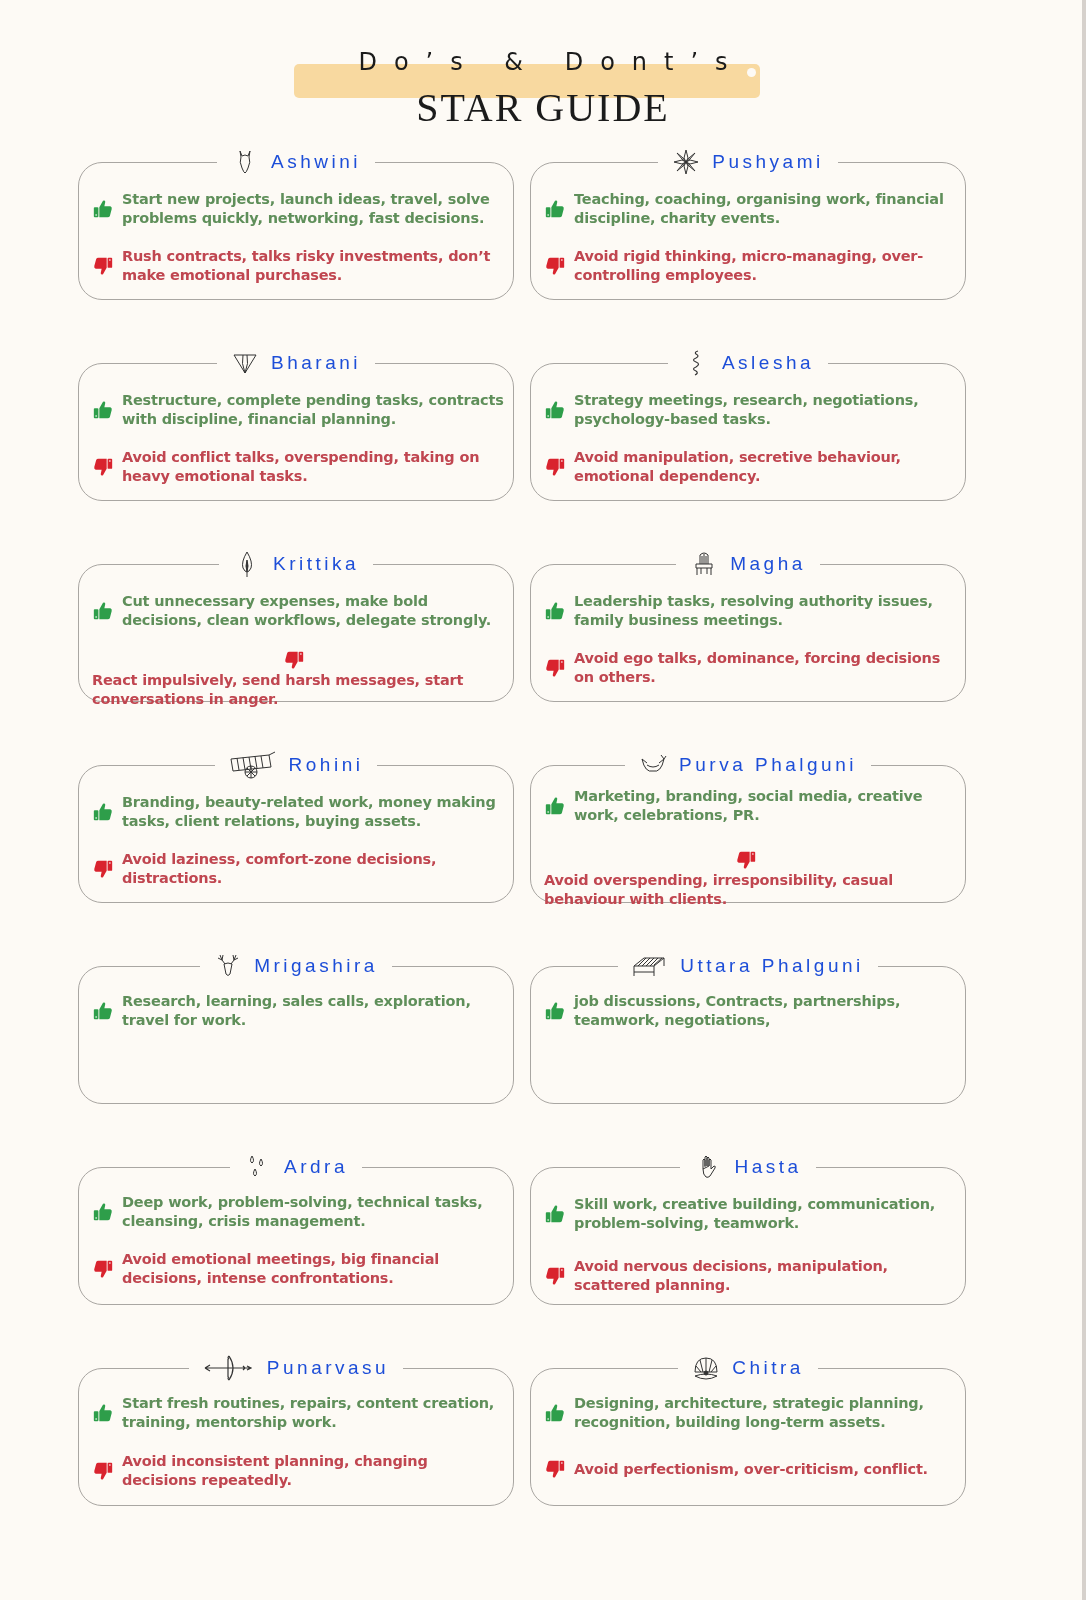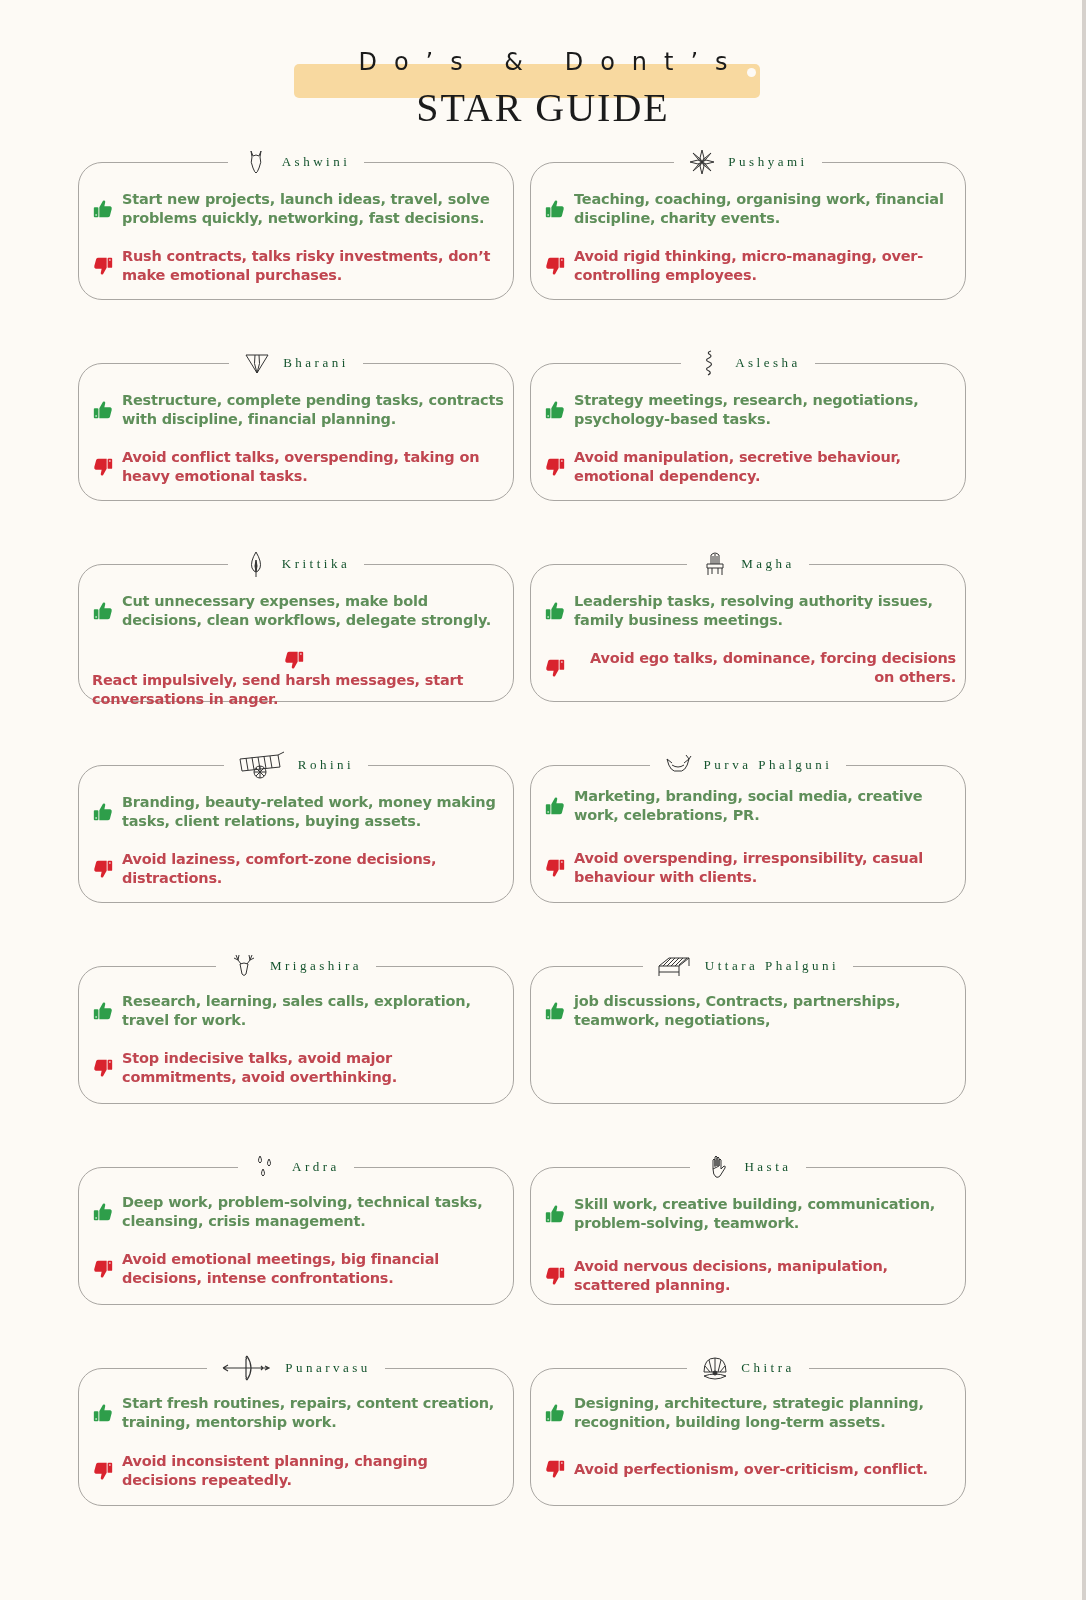--- a/index.html
+++ b/index.html
@@ -7,21 +7,21 @@
   .edge{position:absolute;right:0;top:0;width:4px;height:1600px;background:#d6d1cc;}
   .header{position:absolute;left:0;top:0;width:1086px;height:140px;}
   .hl-bar{position:absolute;left:294px;top:64px;width:466px;height:34px;background:#f8d9a0;border-radius:5px;}
   .hl-dot{position:absolute;left:747px;top:68px;width:9px;height:9px;border-radius:50%;background:#fdfaf5;}
   .subtitle{position:absolute;left:0;width:1086px;top:48px;text-align:center;font-family:"DejaVu Sans",sans-serif;font-size:24px;letter-spacing:17px;color:#1b1b1b;text-indent:17px;}
   .title{position:absolute;left:0;width:1086px;top:84px;text-align:center;font-family:"Liberation Serif",serif;font-size:40px;color:#1b1b1b;letter-spacing:2px;}
   .card{position:absolute;width:436px;height:154px;}
   .card .box{position:absolute;left:0;top:16px;width:436px;height:138px;border:1.3px solid #a9a6a2;border-radius:24px;box-sizing:border-box;}
   .card .head{position:absolute;left:0;top:0;width:436px;height:32px;display:flex;justify-content:center;align-items:center;}
   .card .head .wrap{display:flex;align-items:center;gap:12px;background:#fdfaf5;padding:0 14px;height:32px;}
-  .card .head .name{font-family:Liberation Serif, serif;font-size:13px;letter-spacing:3.5px;color:#14532d;}
+  .card .head .name{font-family:Liberation Sans, sans-serif;font-size:19px;letter-spacing:3.5px;color:#1d4ed8;}
   .icon{width:28px;height:28px;display:flex;align-items:center;justify-content:center;}
   .icon svg{width:28px;height:28px;}
   .row{position:absolute;left:14px;width:412px;display:flex;align-items:center;}
   .row .thumb{width:22px;height:22px;flex:none;margin-right:8px;}
   .row .thumb svg{width:22px;height:22px;}
   .row .txt{font-family:"DejaVu Sans",sans-serif;font-size:14.5px;font-weight:bold;line-height:19px;letter-spacing:-0.2px;}
   .do .txt{color:#5f8f5a;}
   .dont .txt{color:#c04650;}
 </style>
 </head>
@@ -194,21 +194,21 @@
         </span>
     <span class="name">Magha</span>
   </div>
     </div>
   <div class="row do" style="top:44px;">
       <span class="thumb"><svg>
           <use href="#tu"></use>
         </svg></span>
       <span class="txt">Leadership tasks, resolving authority issues, family business meetings.</span>
     </div>
-  <div class="row dont" style="top:101px;text-align:right;">
+  <div class="row dont" style="top:101px;">
       <span class="thumb"><svg>
           <use href="#td"></use>
         </svg></span>
       <span class="txt">Avoid ego talks, dominance, forcing decisions on others.</span>
     </div>
 </div>
 
 <div class="card" style="left:78px;top:749px;">
   <div class="box"></div>
   <div class="head">
@@ -248,21 +248,21 @@
         </span>
     <span class="name">Purva Phalguni</span>
   </div>
     </div>
   <div class="row do" style="top:38px;">
       <span class="thumb"><svg>
           <use href="#tu"></use>
         </svg></span>
       <span class="txt">Marketing, branding, social media, creative work, celebrations, PR.</span>
     </div>
-  <div class="row dont" style="top:100px;">
+  <div class="row dont" style="top:100px;flex-direction:column;">
       <span class="thumb"><svg>
           <use href="#td"></use>
         </svg></span>
       <span class="txt">Avoid overspending, irresponsibility, casual behaviour with clients.</span>
     </div>
 </div>
 
 <div class="card" style="left:78px;top:950px;">
   <div class="box"></div>
   <div class="head">
@@ -273,26 +273,20 @@
           </svg>
         </span>
     <span class="name">Mrigashira</span>
   </div>
     </div>
   <div class="row do" style="top:42px;">
       <span class="thumb"><svg>
           <use href="#tu"></use>
         </svg></span>
       <span class="txt">Research, learning, sales calls, exploration, travel for work.</span>
-    </div>
-  <div class="row dont" style="top:99px;">
-      <span class="thumb"><svg>
-          <use href="#td"></use>
-        </svg></span>
-      <span class="txt">Stop indecisive talks, avoid major commitments, avoid overthinking.</span>
     </div>
 </div>
 
 <div class="card" style="left:530px;top:950px;">
   <div class="box"></div>
   <div class="head">
       <div class="wrap">
     <span class="icon" style="width:36px;">
           <svg viewBox="0 0 36 28" style="width:36px" fill="none" stroke="#333" stroke-width="1">
             <path d="M2 14 H22 L32 6 H12 Z M2 14 V24 M22 14 V24 M32 6 V14 M14 6 L6 14 M18 6 L10 14 M22 6 L14 14 M26 6 L18 14 M30 6 L22 13 M2 20 H22"></path>

